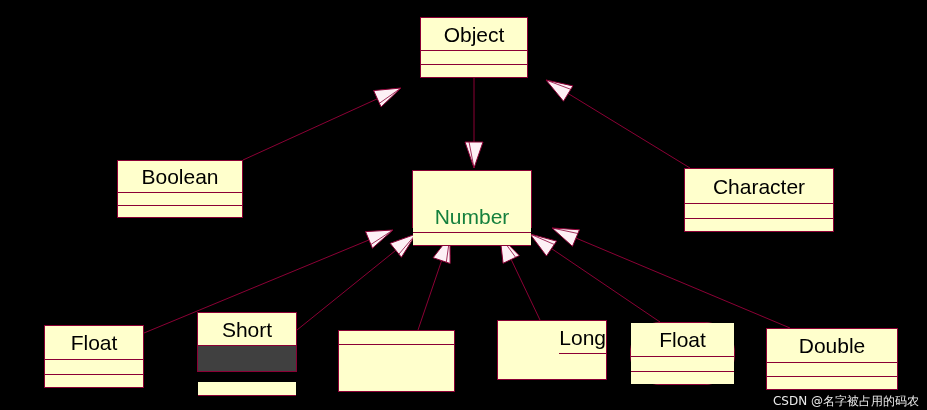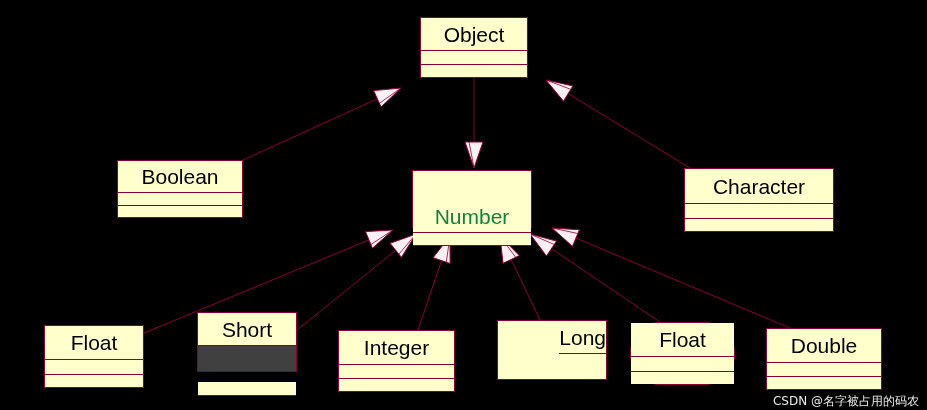--- a/index.html
+++ b/index.html
@@ -146,35 +146,34 @@
         <div class="uml-name" style="height: 33px; border-bottom-color: rgb(139, 0, 53); color: rgb(0, 0, 0);">Float</div>
         <div class="uml-attrs" style="height: 14px; border-bottom-color: rgb(139, 0, 53);"></div>
         <div class="uml-ops"></div>
       </div>
       <div class="uml-box" style="left: 197px; top: 312px; width: 100px; height: 60px; background: #404040; border-color: rgb(139, 0, 53); gap: 36px;">
         <div class="uml-name" style="height: 32px; border-bottom-color: rgb(139, 0, 53); color: rgb(0, 0, 0);">Short</div>
         <div class="uml-attrs" style="height: 13px; border-bottom-color: rgb(139, 0, 53);"></div>
         <div class="uml-ops"></div>
       </div>
       <div class="uml-box" style="left: 338px; top: 330px; width: 117px; height: 62px; background: rgb(255, 255, 204); border-color: rgb(139, 0, 53);">
-        <div class="uml-name" style="height: 33px; border-bottom-color: rgb(139, 0, 53); color: rgb(0, 0, 0);">Integer</div>
         <div class="uml-attrs" style="height: 13px; border-bottom-color: rgb(139, 0, 53);"></div>
         <div class="uml-ops"></div>
       </div>
       <div class="uml-box" style="left: 497px; top: 320px; width: 110px; height: 60px; background: rgb(255, 255, 204); border-color: rgb(139, 0, 53); align-items: flex-end;">
         <div class="uml-name" style="height: 32px; border-bottom-color: rgb(139, 0, 53); color: rgb(0, 0, 0);">Long</div>
         <div class="uml-attrs" style="height: 13px; border-bottom-color: rgb(139, 0, 53);"></div>
         <div class="uml-ops"></div>
       </div>
       <div class="uml-box" style="left: 630px; top: 322px; width: 105px; height: 63px; background: rgb(255, 255, 204); border-color: rgb(139, 0, 53); border-radius: 30px;">
         <div class="uml-name" style="height: 33px; border-bottom-color: rgb(139, 0, 53); color: rgb(0, 0, 0);">Float</div>
         <div class="uml-attrs" style="height: 14px; border-bottom-color: rgb(139, 0, 53);"></div>
         <div class="uml-ops"></div>
       </div>
-      <div class="uml-box" style="left: 766px; top: 328px; width: 116px; height: 62px; background: rgb(255, 255, 204); border-color: rgb(139, 0, 53);">
+      <div class="uml-box" style="left: 766px; top: 328px; width: 132px; height: 62px; background: rgb(255, 255, 204); border-color: rgb(139, 0, 53);">
         <div class="uml-name" style="height: 33px; border-bottom-color: rgb(139, 0, 53); color: rgb(0, 0, 0);">Double</div>
         <div class="uml-attrs" style="height: 13px; border-bottom-color: rgb(139, 0, 53);"></div>
         <div class="uml-ops"></div>
       </div>
     </div>
 
   <div id="watermark">CSDN @名字被占用的码农</div>
 
 </div>
 

